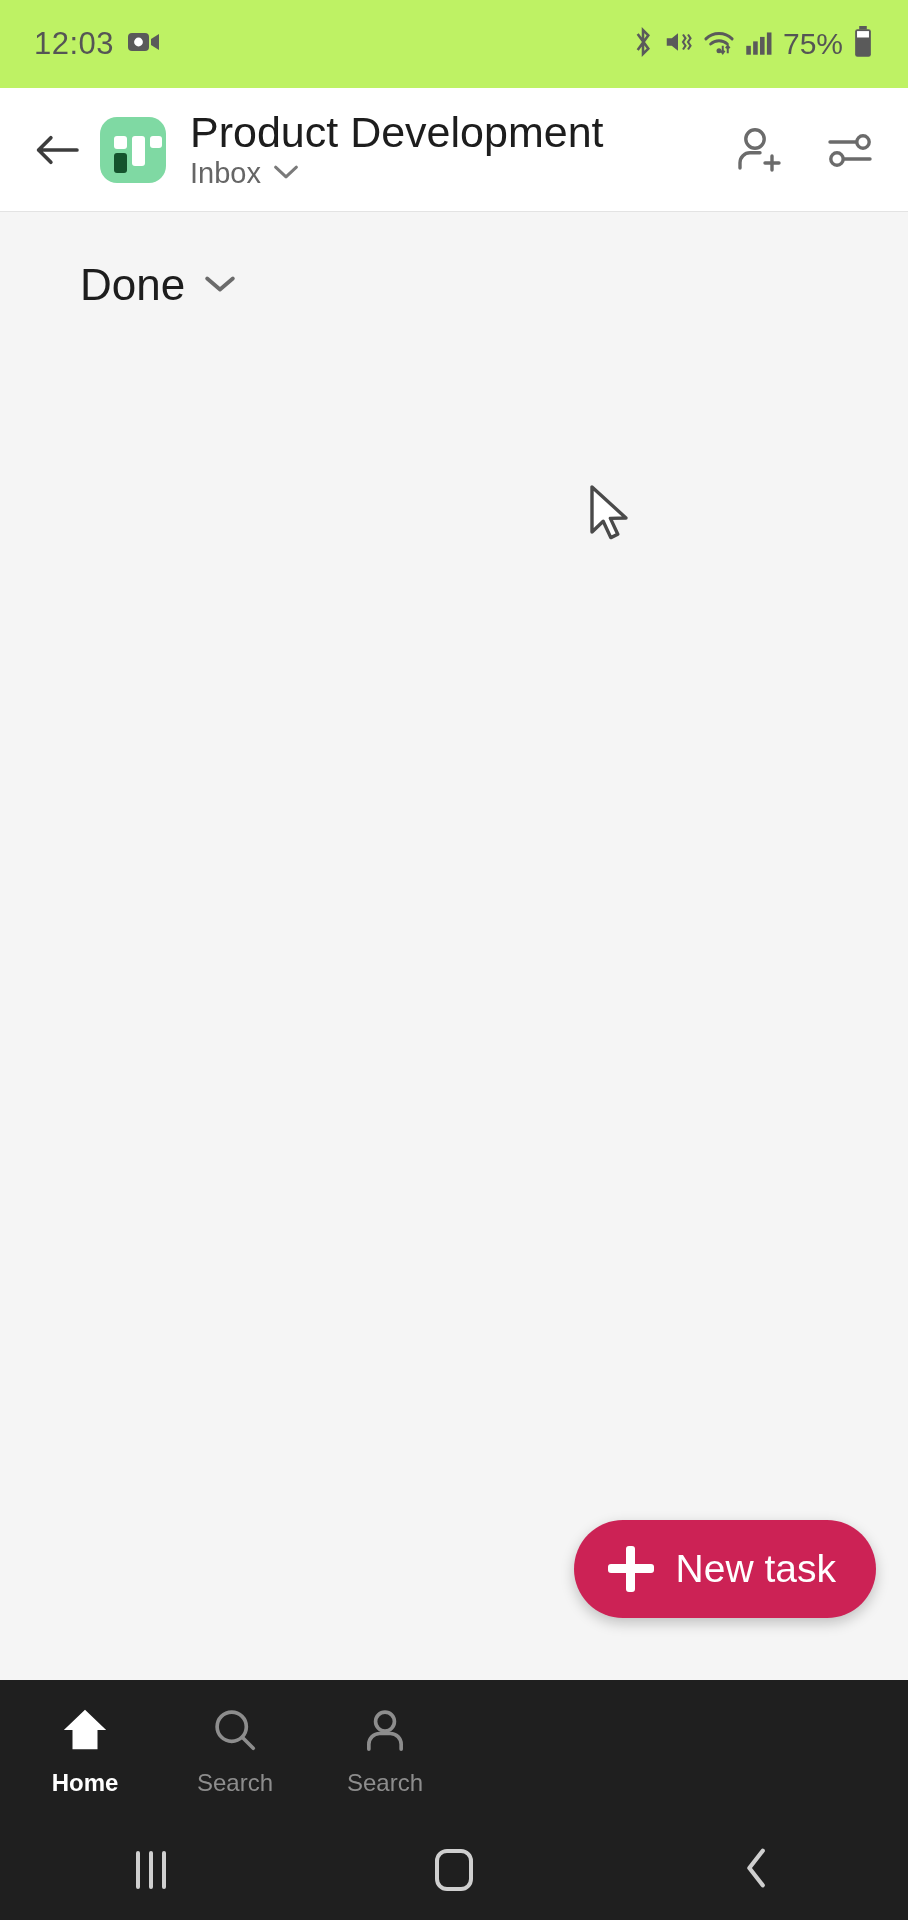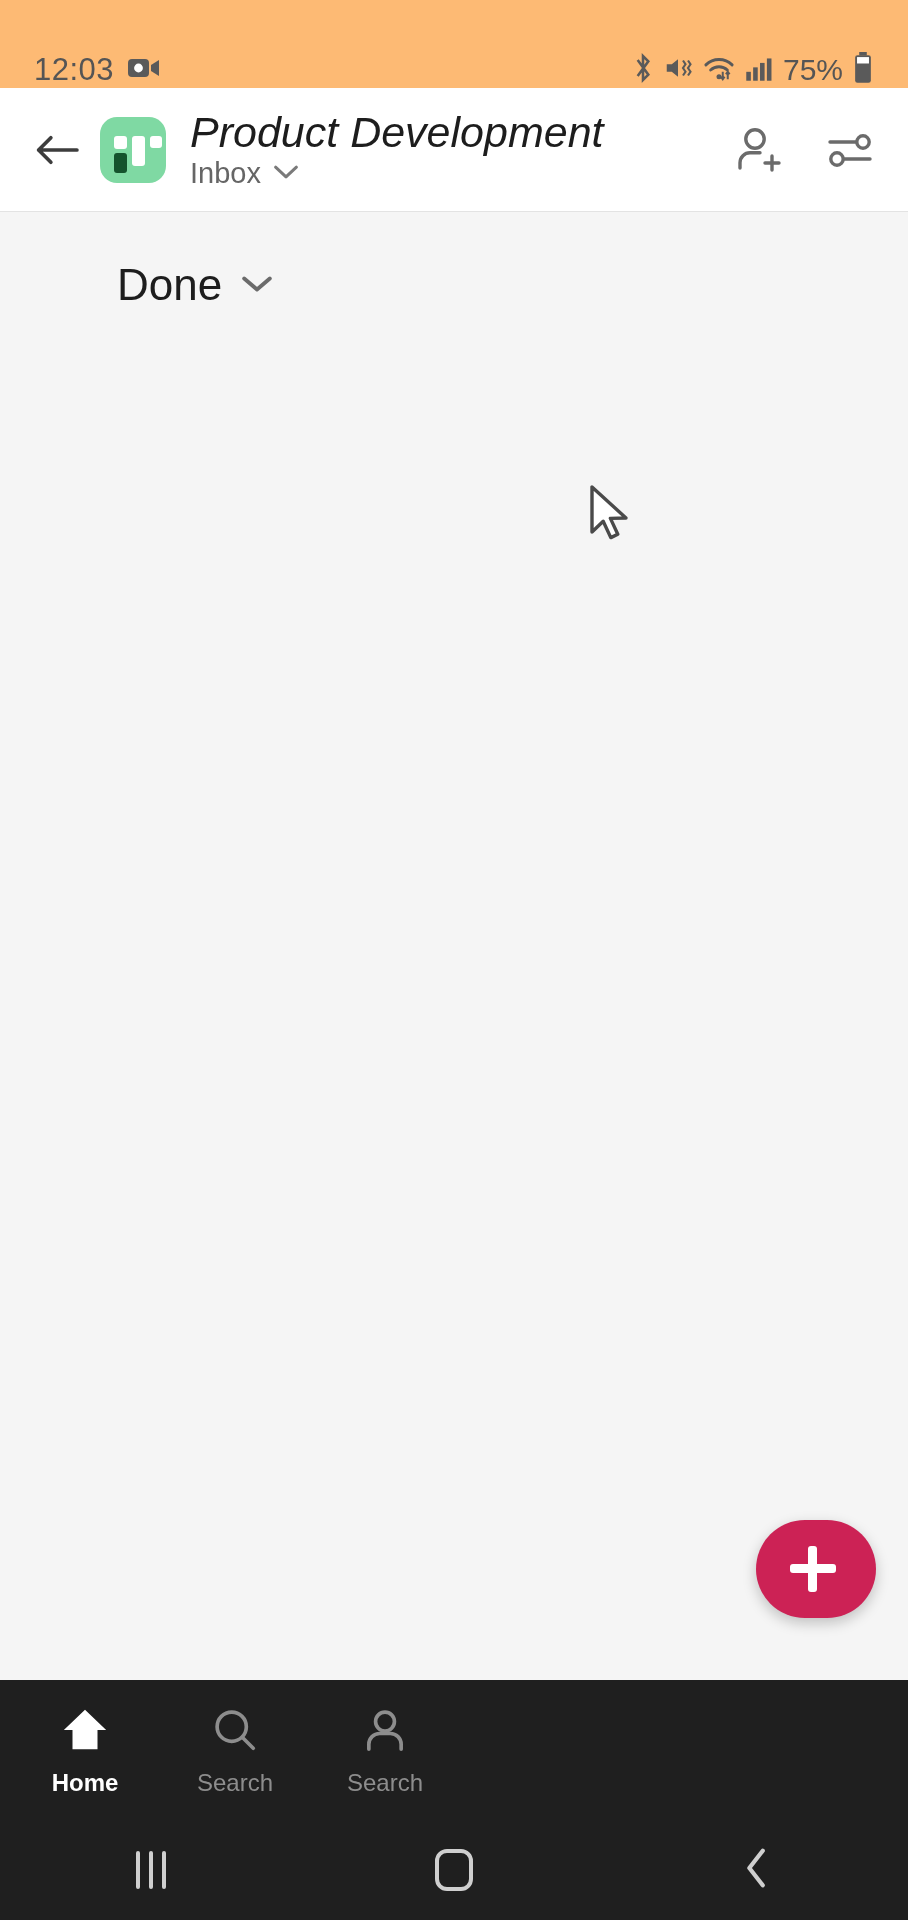--- a/index.html
+++ b/index.html
@@ -6,22 +6,22 @@
   html, body {
     width:908px; height:1920px;
     background:#f5f5f5;
     font-family:"Liberation Sans", sans-serif;
     overflow:hidden;
   }
   .phone { position:relative; width:908px; height:1920px; display:flex; flex-direction:column; }
 
   
   .statusbar {
-    height:88px; background:#fdba74; flex:0 0 88px;
-    display:flex; align-items:flex-end; padding:0 34px;
+    height:88px; background:#bef264; flex:0 0 88px;
+    display:flex; align-items:center; padding:0 34px;
     color:#5a5a5a;
   }
   .sb-left { display:flex; align-items:center; gap:14px; }
   .sb-time { font-size:31px; letter-spacing:.5px; color:#555; }
   .sb-spacer { flex:1; }
   .sb-right { display:flex; align-items:center; gap:9px; }
   .sb-batt-text { font-size:30px; color:#555; margin-left:1px; }
 
   
   .appbar {
@@ -34,29 +34,29 @@
   .app-icon {
     width:66px; height:66px; border-radius:17px; background:#7fd9a3;
     margin-left:12px; flex:0 0 auto; position:relative;
   }
   .app-icon .bar { position:absolute; background:#ffffff; border-radius:3px; }
   .app-icon .b1 { left:14px; top:19px; width:13px; height:13px; }
   .app-icon .b2 { left:32px; top:19px; width:13px; height:30px; }
   .app-icon .b3 { left:50px; top:19px; width:12px; height:12px; }
   .app-icon .b4 { left:14px; top:36px; width:13px; height:20px; background:#14532d; }
   .titles { margin-left:24px; display:flex; flex-direction:column; justify-content:center; flex:1; min-width:0; }
-  .app-title { font-size:43px; color:#1d1d1d; line-height:1.08; white-space:nowrap;font-style:italic; }
+  .app-title { font-size:43px; color:#1d1d1d; line-height:1.08; white-space:nowrap; }
   .subtitle-row { display:flex; align-items:center; gap:12px; margin-top:2px; }
   .app-sub { font-size:29px; color:#666; }
   .hdr-actions { display:flex; align-items:center; gap:34px; flex:0 0 auto; margin-left:10px; }
   .hdr-btn { width:56px; height:56px; display:flex; align-items:center; justify-content:center; }
 
   
   .content { flex:1; background:#f5f5f5; position:relative; overflow:hidden; }
-  .section-head { display:flex; align-items:center; gap:18px; padding:48px 0 0 80px;margin-left:37px; }
+  .section-head { display:flex; align-items:center; gap:18px; padding:48px 0 0 80px; }
   .section-title { font-size:44px; color:#1d1d1d; }
 
   .cursor { position:absolute; pointer-events:none; }
 
   
   .fab {
     position:absolute; right:32px; bottom:62px;
     height:98px; padding:0 40px 0 34px; border-radius:49px;
     background:#cc2255; display:flex; align-items:center; gap:22px;
     box-shadow:0 5px 14px rgba(0,0,0,.22);
@@ -199,20 +199,21 @@
     </div>
 
     <div class="cursor" id="cursor" style="left: 588px; top: 272px;">
       <svg width="46" height="58" viewBox="0 0 23 29">
         <path d="M2 1.5 L2 24 L7.6 18.6 L11.4 26.8 L14.9 25.1 L11.2 17.2 L19 17 Z" fill="#ffffff" stroke="#4a4a4a" stroke-width="1.7" stroke-linejoin="round"></path>
       </svg>
     </div>
 
     <div class="fab">
       <span class="fab-plus"></span>
+      <span class="fab-label">New task</span>
     </div>
   </div>
 
   <div class="tabbar">
 
     <div class="tab active">
       <div class="tab-ico">
         <svg width="50" height="50" viewBox="0 0 26 26">
           <path d="M13 2.5 L24 13 L19.5 13 L19.5 23 L6.5 23 L6.5 13 L2 13 Z" fill="#ffffff"></path>
         </svg>

